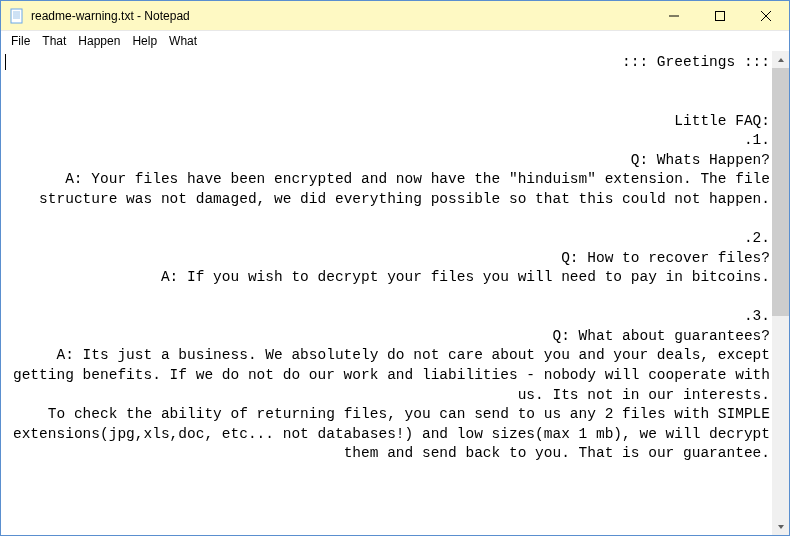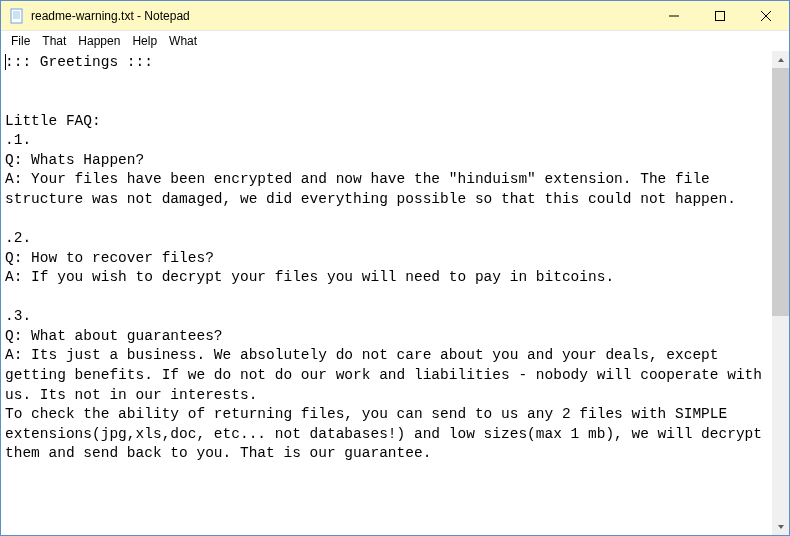--- a/index.html
+++ b/index.html
@@ -61,20 +61,21 @@
 .text-content {
   flex: 1;
   padding: 2px 2px 2px 4px;
   font-family: Consolas, "Courier New", monospace;
   font-size: 14.5px;
   line-height: 1.35;
   color: #000;
   white-space: pre-wrap;
   overflow: hidden;
   position: relative;
+  text-align: right;
 }
 .text-cursor {
   position: absolute;
   left: 4px;
   top: 3px;
   width: 1px;
   height: 16px;
   background: #000;
 }
 .scrollbar-v {

